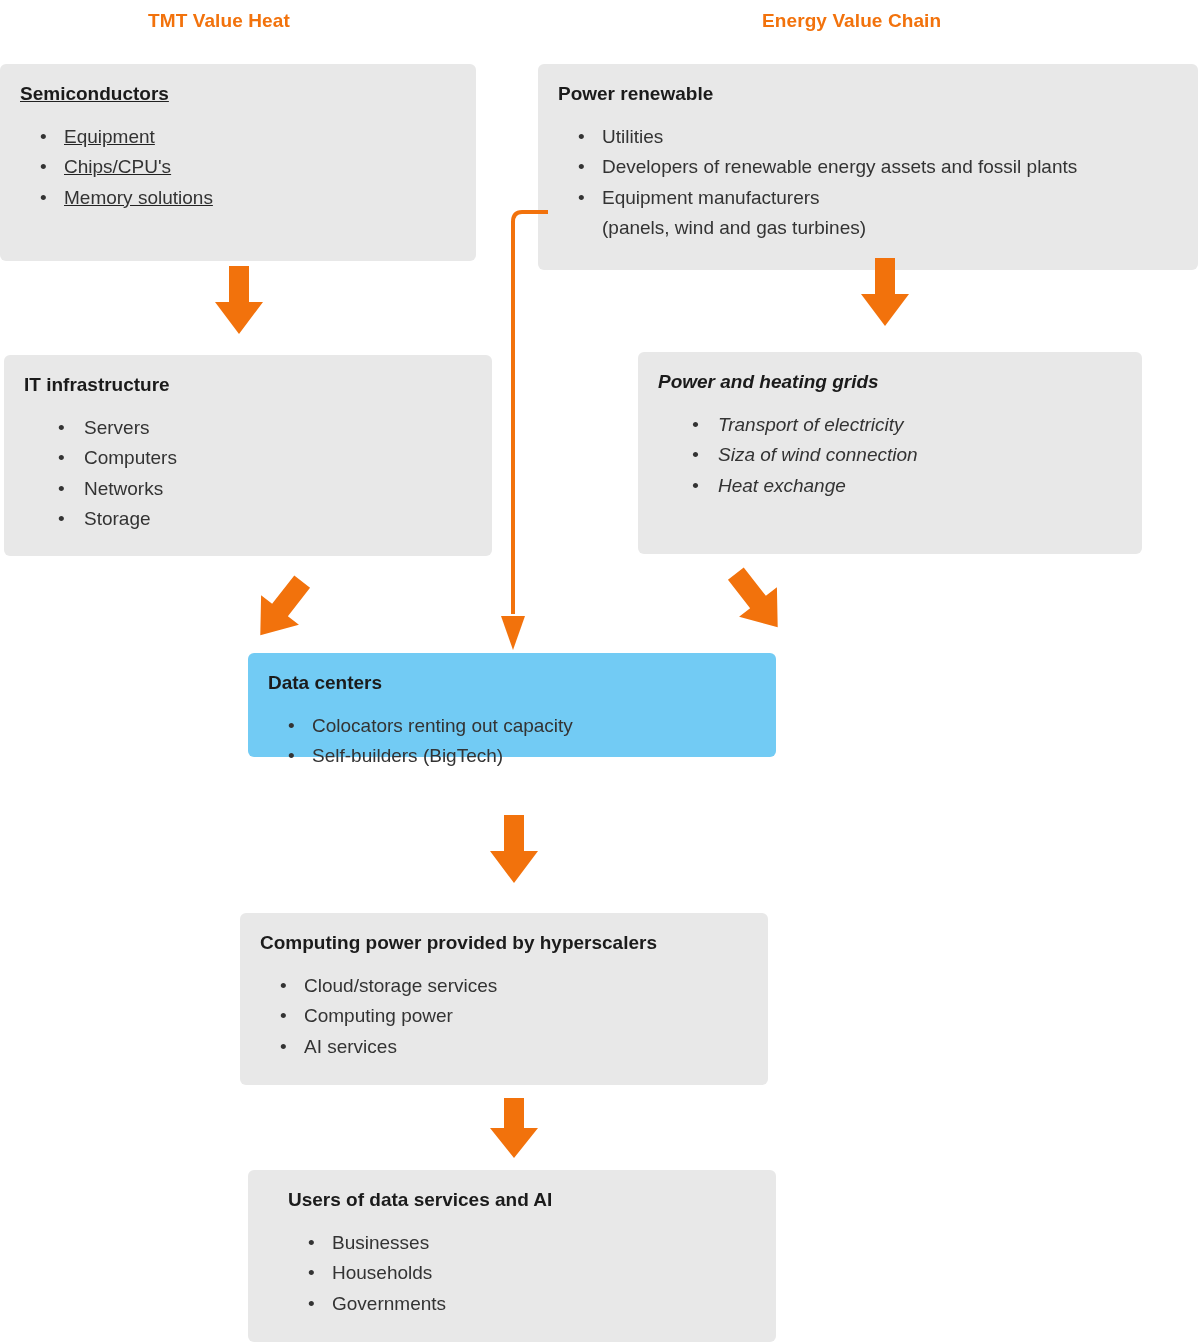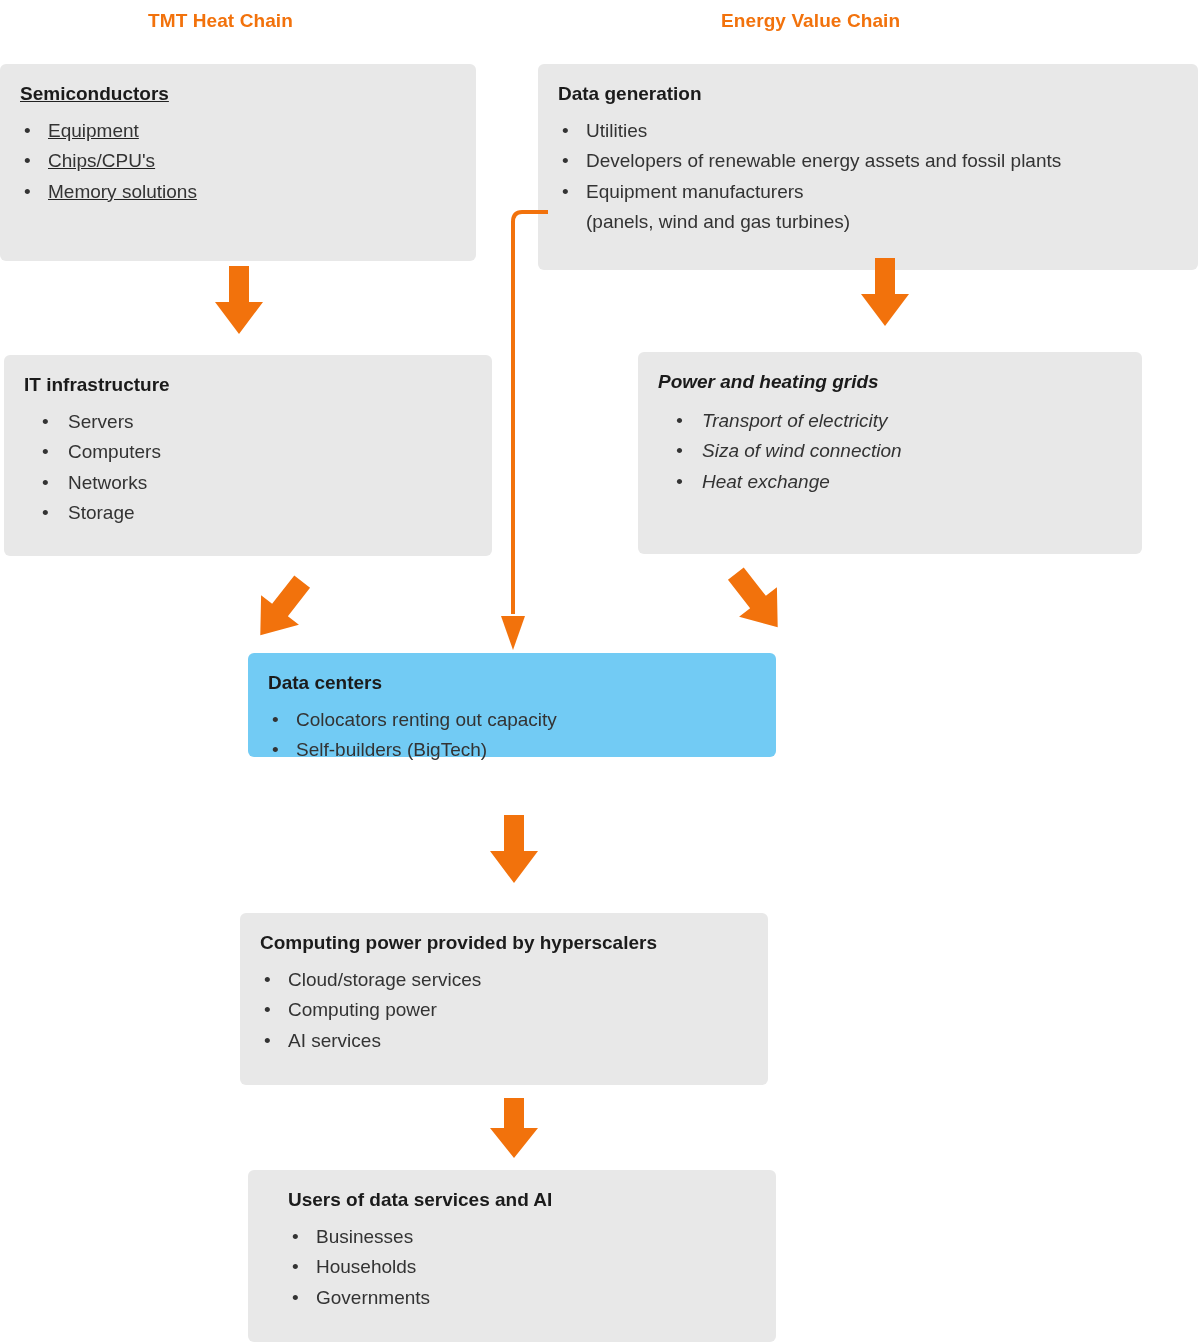--- a/index.html
+++ b/index.html
@@ -20,41 +20,41 @@
   }
   .col-title {
     position: absolute;
     font-size: 19px;
     font-weight: bold;
     color: #F2720C;
     letter-spacing: 0.1px;
     white-space: nowrap;
   }
   #title-tmt { left: 148px; top: 10px; }
-  #title-energy { left: 721px; top: 10px; }
+  #title-energy { left: 762px; top: 10px; }
 
   .box {
     position: absolute;
     background: #E8E8E8;
     border-radius: 6px;
     box-sizing: border-box;
     padding: 18px 20px 18px 20px;
   }
   .box.highlight {
     background: #72CBF4;
   }
   .box h3 {
     margin: 0 0 10px 0;
     font-size: 19px;
     font-weight: bold;
     color: #1b1b1b;
     line-height: 1.25;
   }
   .box ul {
-    margin: 0;
+    margin: 16px;
     padding: 0;
     list-style: none;
   }
   .box li {
     position: relative;
     font-size: 19px;
     line-height: 1.6;
     color: #333333;
     padding-left: 28px;
   }
@@ -87,34 +87,34 @@
   .arrow {
     position: absolute;
   }
   .arrow svg { display: block; }
 </style>
 </head>
 <body>
 
 <div id="canvas">
 
-  <div class="col-title" id="title-tmt">TMT Heat Chain</div>
+  <div class="col-title" id="title-tmt">TMT Value Heat</div>
   <div class="col-title" id="title-energy">Energy Value Chain</div>
 
   <div class="box" id="box-semiconductors">
     <h3>Semiconductors</h3>
     <ul>
       <li>Equipment</li>
       <li>Chips/CPU's</li>
       <li>Memory solutions</li>
     </ul>
   </div>
 
   <div class="box" id="box-powergen">
-    <h3>Data generation</h3>
+    <h3>Power renewable</h3>
     <ul>
       <li>Utilities</li>
       <li>Developers of  renewable energy assets and fossil plants</li>
       <li>
         <span>Equipment manufacturers</span>
         <span class="sub">(panels, wind and gas turbines)</span>
       </li>
     </ul>
   </div>
 

